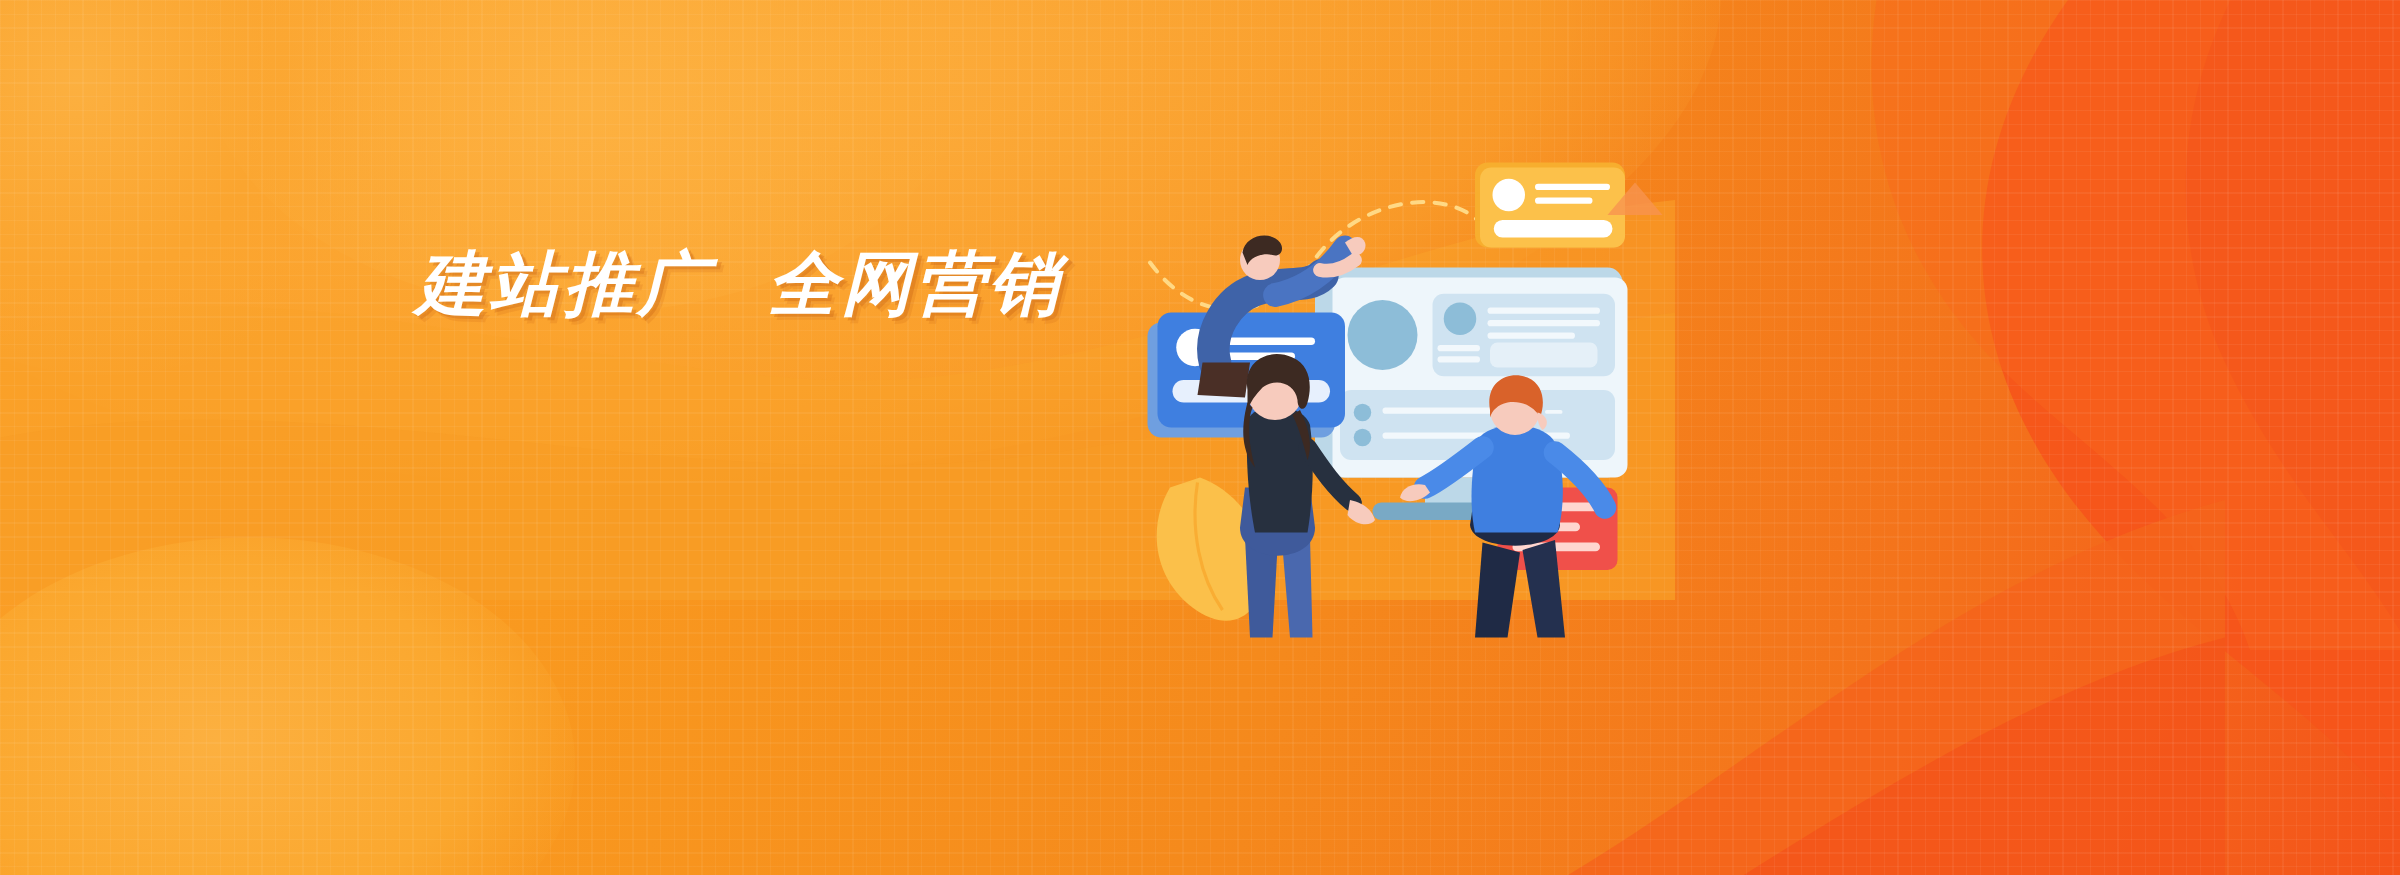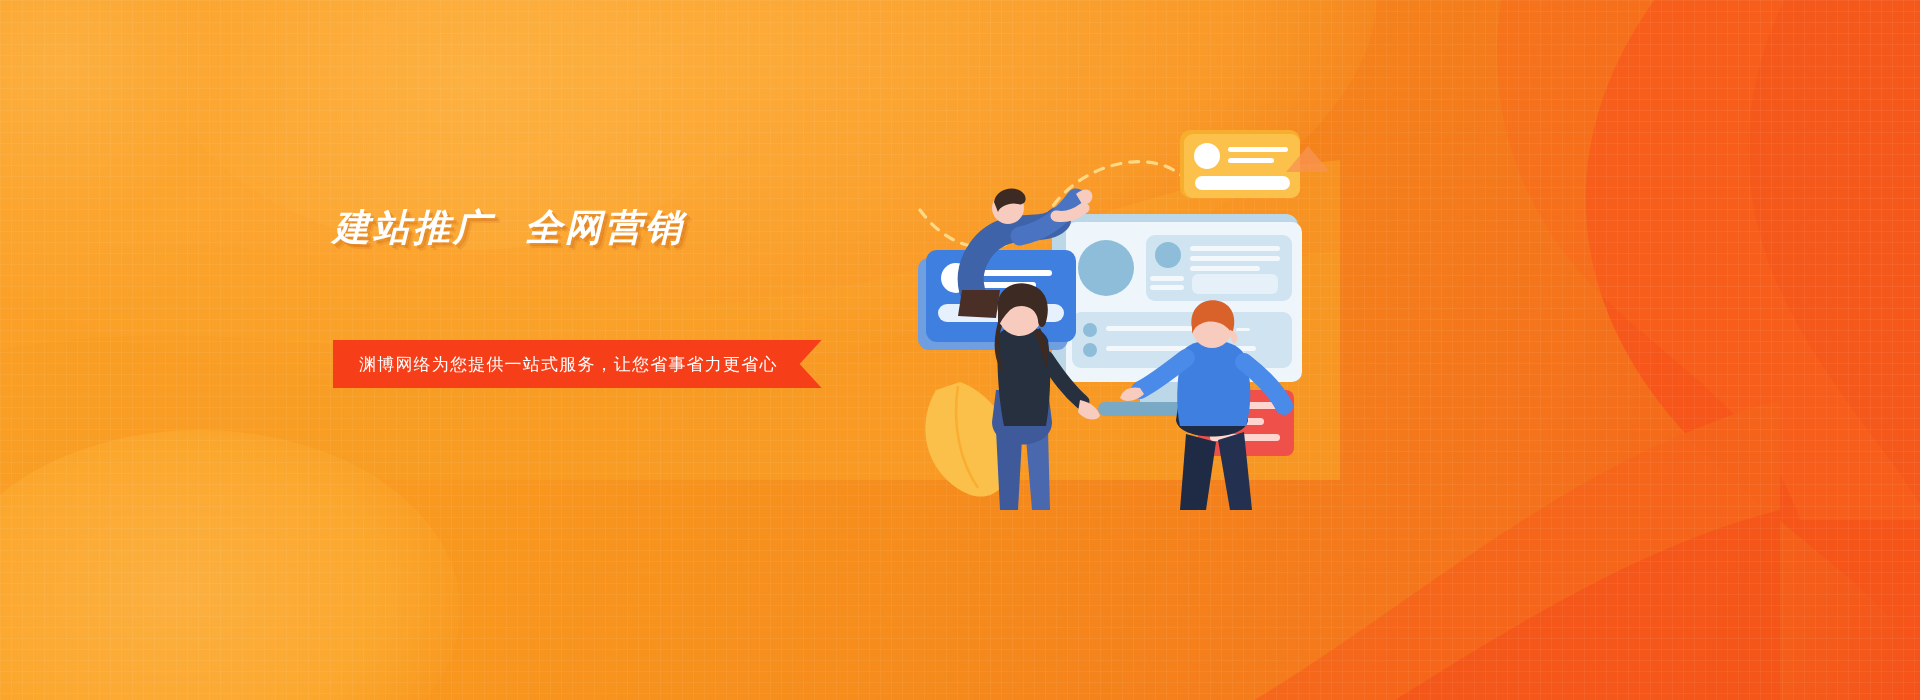--- a/index.html
+++ b/index.html
@@ -73,21 +73,21 @@
   
   .copy{
     position:absolute;
     left:333px;top:197px;
     width:740px;
   }
   .headline{
     font-family:"DejaVu Sans","Liberation Sans",sans-serif;
     font-weight:700;
     font-style:italic;
-    font-size:37px;
+    font-size:56px;
     line-height:62px;
     letter-spacing:3px;
     color:#ffffff;
     white-space:pre;
     text-shadow:
        3px 3px 0 rgba(196,92,18,.30),
        5px 5px 0 rgba(196,92,18,.16);
     margin:0;
   }
   .headline.l2{margin-top:8px;}
@@ -154,25 +154,20 @@
       <path d="M120,560 C320,460 520,470 700,360 C860,260 1020,150 1180,110 L1180,560 Z" fill="#f4511a" opacity="0.7"></path>
     </svg>
 
     <div class="grid-tex"></div>
   </div>
 
   <div class="copy">
     <div class="headline l1">建站推广  全网营销</div>
   </div>
 
-  <div class="ribbon-wrap">
-    <div class="ribbon">
-      <span class="ribbon-text">渊博网络为您提供一站式服务，让您省事省力更省心</span>
-    </div>
-  </div>
 
   <div class="illus">
     <svg viewBox="0 0 460 420">
 
       <path d="M20,120 C60,175 120,165 150,120 C182,72 250,58 282,86" fill="none" stroke="#ffd985" stroke-width="3.2" stroke-dasharray="9 9" stroke-linecap="round"></path>
 
       <path d="M36,300 C18,330 22,372 54,396 C86,420 110,400 112,368 C114,330 84,300 60,292 Z" fill="#fbc04a"></path>
       <path d="M58,296 C52,334 60,372 78,398" fill="none" stroke="#f9ad33" stroke-width="2.5"></path>
 
       <g>

